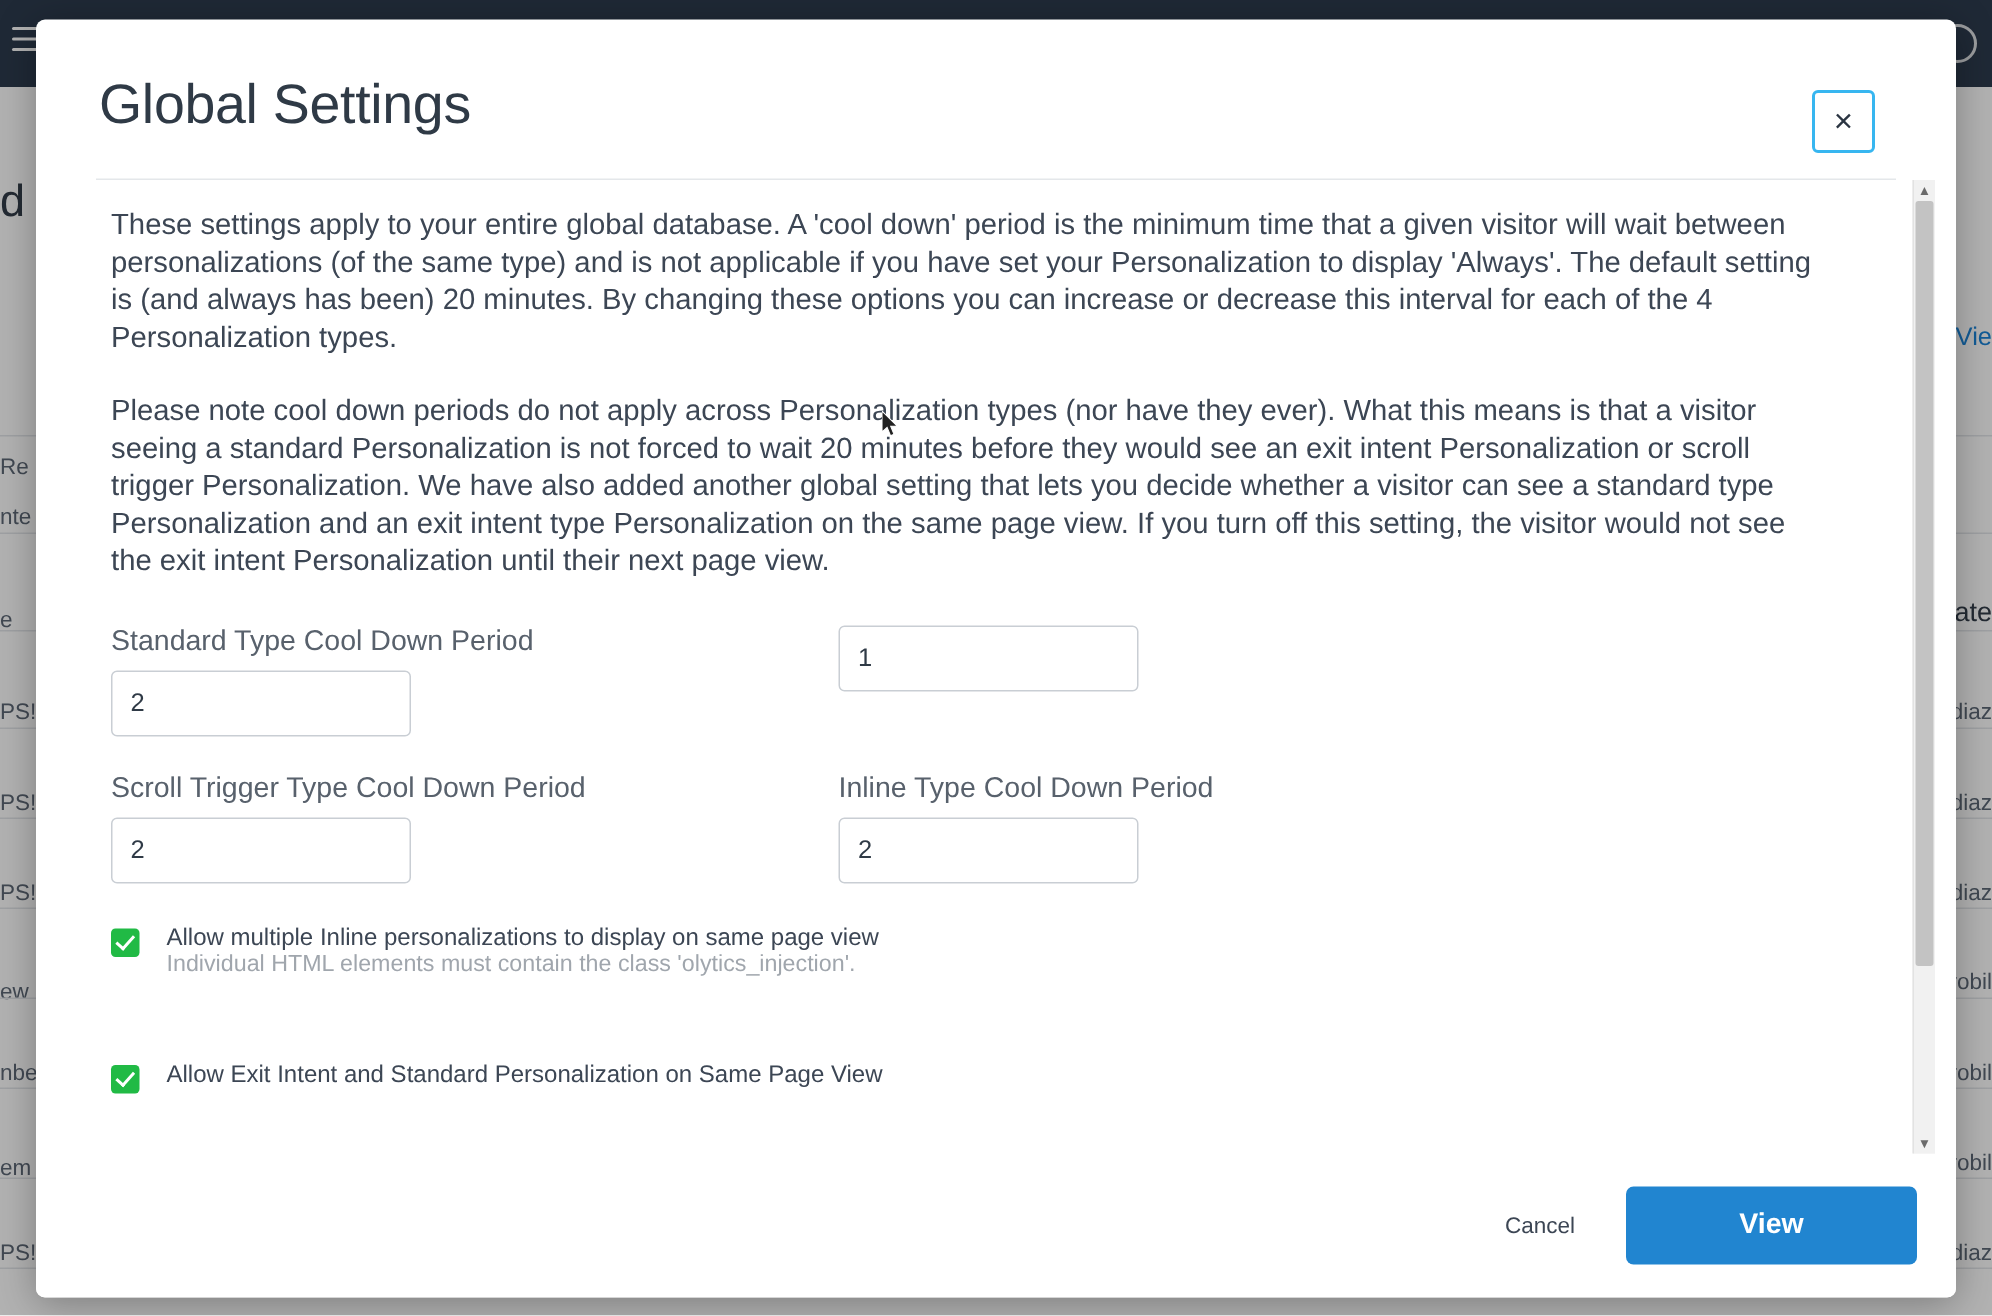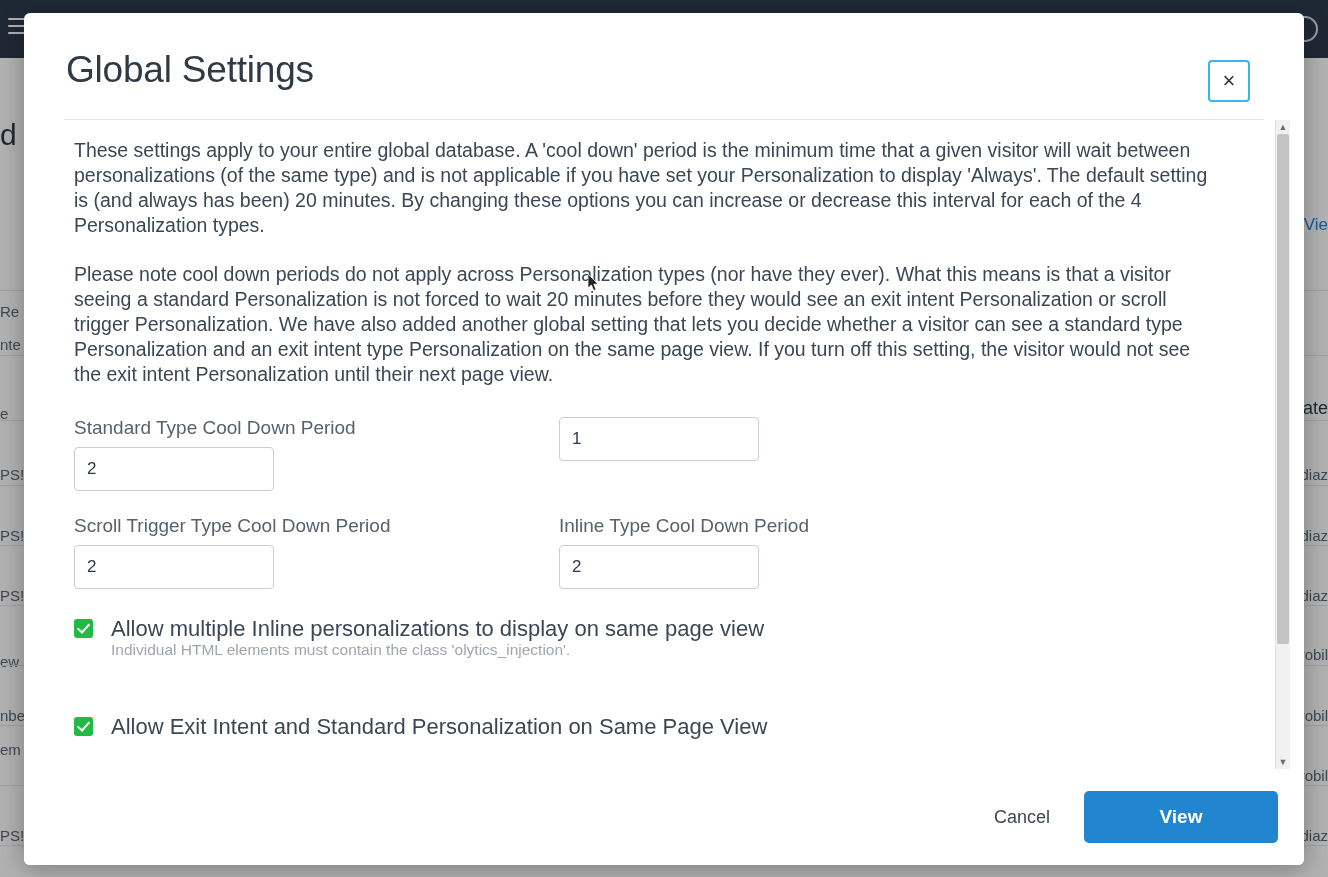--- a/index.html
+++ b/index.html
@@ -245,21 +245,21 @@
     left: 6px;
     top: 2px;
     width: 5px;
     height: 10px;
     border: solid #ffffff;
     border-width: 0 2.4px 2.4px 0;
     transform: rotate(42deg);
   }
   .check-text { margin-left: 18px; }
   .check-label {
-    font-size: 22px;
+    font-size: 16px;
     color: #3c4654;
     line-height: 1.1;
   }
   .check-hint {
     font-size: 15.5px;
     color: #a0a6ad;
   }
 
   #modal-footer {
     height: 96px;
@@ -267,21 +267,21 @@
     display: flex;
     align-items: center;
     justify-content: flex-end;
     padding-right: 26px;
     gap: 30px;
     background: #ffffff;
   }
   #cancel-button {
     background: none;
     border: none;
-    font-size: 18px;
+    font-size: 15px;
     color: #3c4654;
     cursor: pointer;
     font-family: "Liberation Sans", sans-serif;
     padding: 8px 4px;
   }
   #save-button {
     width: 194px;
     height: 52px;
     background: #2185d0;
     color: #ffffff;
@@ -321,21 +321,21 @@
   <div id="bg-create-btn">Create</div>
 
   <div class="bg-text muted" style="left:0; top:303px;">Re</div>
   <div class="bg-text muted" style="left:0; top:336px;">nte</div>
   <div class="bg-text muted" style="left:0; top:405px;">e</div>
   <div class="bg-text muted" style="left:0; top:466px;">PS!</div>
   <div class="bg-text muted" style="left:0; top:527px;">PS!</div>
   <div class="bg-text muted" style="left:0; top:587px;">PS!</div>
   <div class="bg-text muted" style="left:0; top:653px;">ew</div>
   <div class="bg-text muted" style="left:0; top:707px;">nbe</div>
-  <div class="bg-text muted" style="left:0; top:741px;">em</div>
+  <div class="bg-text muted" style="left:0; top:770px;">em</div>
   <div class="bg-text muted" style="left:0; top:827px;">PS!</div>
 
   <div class="bg-text muted" style="right:0; top:466px;">diaz</div>
   <div class="bg-text muted" style="right:0; top:527px;">diaz</div>
   <div class="bg-text muted" style="right:0; top:587px;">diaz</div>
   <div class="bg-text muted" style="right:0; top:646px;">krobil</div>
   <div class="bg-text muted" style="right:0; top:707px;">krobil</div>
   <div class="bg-text muted" style="right:0; top:767px;">krobil</div>
   <div class="bg-text muted" style="right:0; top:827px;">diaz</div>
 

